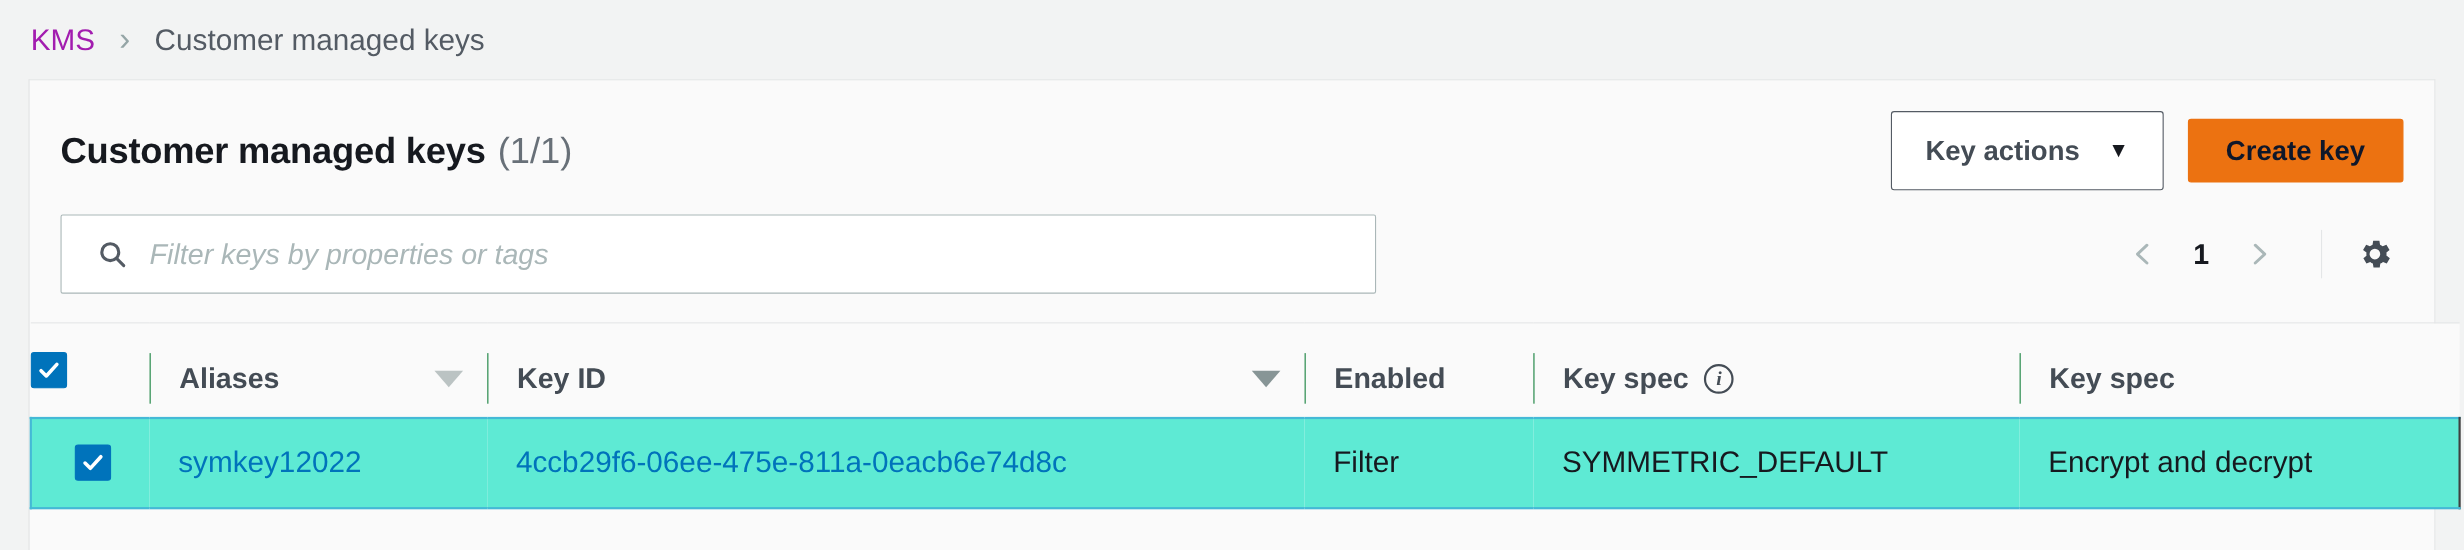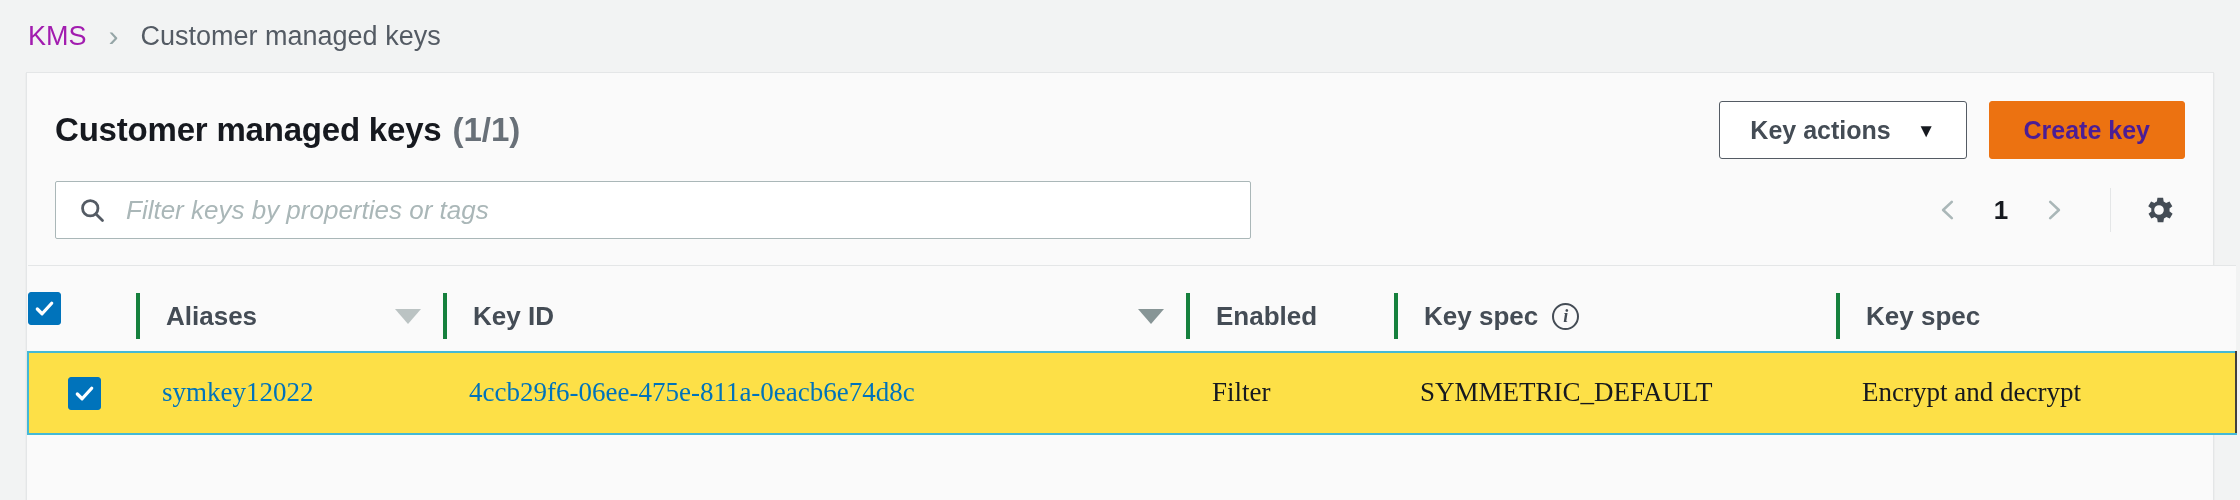--- a/index.html
+++ b/index.html
@@ -64,21 +64,21 @@
     align-items: baseline;
     font-size: 33px;
   }
   .title-main {
     font-weight: bold;
     color: #16191f;
     letter-spacing: -0.2px;
   }
   .title-count {
     color: #687078;
-    font-weight: 700;
+    font-weight: 400;
     margin-left: 11px;
   }
   .header-actions {
     display: flex;
     align-items: center;
     gap: 22px;
   }
   .btn {
     font-family: "Liberation Sans", sans-serif;
     font-size: 25px;
@@ -87,54 +87,54 @@
     cursor: pointer;
     display: inline-flex;
     align-items: center;
     justify-content: center;
     white-space: nowrap;
   }
   .btn-normal {
     background: #ffffff;
     border: 1px solid #545b64;
     color: #444c55;
-    height: 58px;
+    height: 72px;
     padding: 0 30px;
     gap: 26px;
   }
   .btn-normal .caret {
     font-size: 19px;
     color: #16191f;
     line-height: 1;
   }
   .btn-primary {
     background: #ec7211;
     border: 1px solid #ec7211;
-    color: #4c1d95;
+    color: #0f172a;
     height: 58px;
     padding: 10px 34px;
   }
 
   
   .filter-row {
     display: flex;
     align-items: center;
     justify-content: space-between;
     padding: 22px 28px 26px 28px;
   }
   .search-box {
     position: relative;
     width: 1196px;
-    height: 58px;
+    height: 72px;
     background: #ffffff;
     border: 1px solid #aab7b8;
     border-radius: 2px;
     display: flex;
     align-items: center;
-    padding-left: 22px;
+    padding-left: 32px;
   }
   .search-icon {
     flex: 0 0 auto;
     display: flex;
     align-items: center;
     color: #545b64;
   }
   .search-input {
     border: none;
     outline: none;
@@ -209,21 +209,21 @@
     padding: 0;
     vertical-align: middle;
     background: #fafafa;
   }
   .th-inner {
     display: flex;
     align-items: center;
     justify-content: space-between;
     height: 46px;
     padding: 0 22px 0 26px;
-    border-left: 4px solid #15803d;
+    border-left: 1px solid #15803d;
     margin-top: 16px;
   }
   .th-label {
     display: flex;
     align-items: center;
     gap: 14px;
   }
 
   .sel-col { width: 108px; }
   .c-alias { width: 307px; }
@@ -271,24 +271,23 @@
     font-weight: bold;
     font-style: italic;
     font-family: "Liberation Serif", serif;
     color: #444c55;
     cursor: pointer;
     line-height: 1;
   }
 
   
   .tbl tbody tr.row-selected td {
-    background: #fde047;
+    background: #5eead4;
     border-top: 2px solid #44b9d6;
     border-bottom: 2px solid #44b9d6;
-    font-family: Liberation Serif, serif;
   }
   .tbl tbody tr.row-selected td:first-child { border-left: 2px solid #44b9d6; }
   .tbl tbody tr.row-selected td:last-child  { border-right: 2px solid #404040; }
 
   .tbl td {
     font-size: 27px;
     color: #16191f;
     height: 82px;
     padding: 0 22px 0 26px;
     vertical-align: middle;

